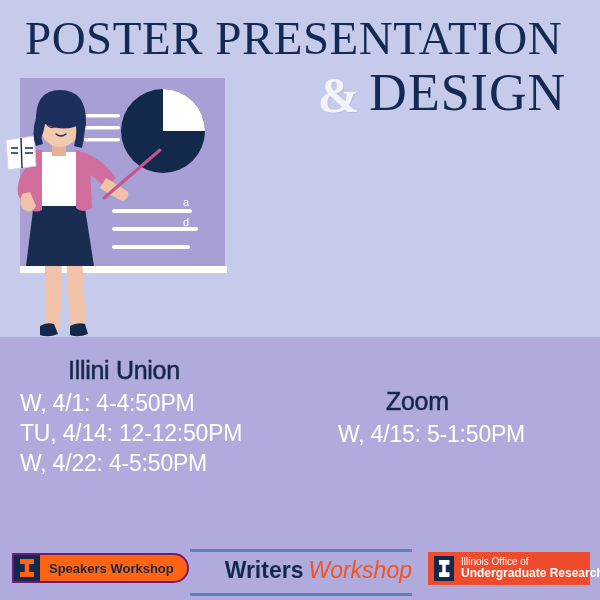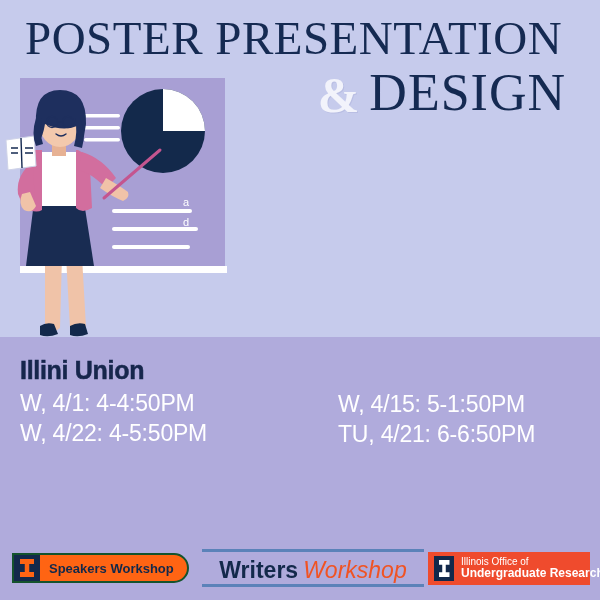--- a/index.html
+++ b/index.html
@@ -47,58 +47,58 @@
     font-family:"Liberation Sans",sans-serif;
     font-style:italic;font-size:19.5px;line-height:28px;
     color:#1d2a52;text-align:center;
   }
 
   
   .venue-left{position:absolute;left:20px;top:355px;width:310px;z-index:6;}
   .venue-right{position:absolute;left:338px;top:386px;width:255px;z-index:6;}
   .venue-name{
     font-family:"Liberation Sans",sans-serif;
-    font-weight:700;font-size:25px;line-height:30px;
-    color:#16264c;letter-spacing:-.3px;
+    font-weight:400;font-size:25px;line-height:30px;
+    color:#16264c;letter-spacing:-.3px;margin-left:48px;
     -webkit-text-stroke:.5px #16264c;
   }
   .sched{
     margin-top:3px;
     font-family:"Liberation Sans",sans-serif;
     font-weight:400;font-size:23px;line-height:30px;
     color:#ffffff;letter-spacing:-.2px;
   }
   .sched div{white-space:nowrap;}
 
   
   .footer{position:absolute;left:0;top:548px;width:600px;height:46px;z-index:7;}
 
   .lg-speakers{
     position:absolute;left:12px;top:5px;height:30px;
     display:flex;align-items:center;
     background:#ff6413;border-radius:0 16px 16px 0;
-    border:2px solid #14532d;box-sizing:border-box;
+    border:2px solid #701a75;box-sizing:border-box;
   }
   .ilogo{
     width:26px;height:26px;background:#13294b;
     display:flex;align-items:center;justify-content:center;flex:0 0 auto;
   }
   .ilogo-i{
     width:14px;height:18px;background:#ff6413;
     clip-path:polygon(0 0,100% 0,100% 28%,66% 28%,66% 72%,100% 72%,100% 100%,0 100%,0 72%,34% 72%,34% 28%,0 28%);
   }
   .lg-speakers-txt{
     font-family:"Liberation Sans",sans-serif;font-weight:700;font-size:13px;
     color:#13294b;padding:0 13px 0 9px;white-space:nowrap;
   }
 
   .lg-writers{
-    position:absolute;left:202px;top:1px;width:222px;
+    position:absolute;left:190px;top:1px;width:222px;
     border-top:3px solid #5b82b9;border-bottom:3px solid #5b82b9;
-    padding:5px 0 0;text-align:center;box-sizing:border-box;
+    padding:5px 0 9px;text-align:right;box-sizing:border-box;
   }
   .wr-1{font-family:"Liberation Sans",sans-serif;font-weight:700;font-size:23px;color:#13294b;}
   .wr-2{font-family:"Liberation Sans",sans-serif;font-style:italic;font-weight:400;font-size:23px;color:#f05323;margin-left:5px;}
 
   .lg-iour{
     position:absolute;left:428px;top:4px;width:162px;height:33px;
     background:#ef4b2d;display:flex;align-items:center;padding:4px 6px;box-sizing:border-box;
   }
   .iour-i{width:20px;height:25px;background:#13294b;display:flex;align-items:center;justify-content:center;flex:0 0 auto;}
   .iour-i-g{
@@ -183,28 +183,31 @@
     </div>
   </div>
 
 
   <div class="venue-left">
     <div class="venue-name">
       <div>Illini Union</div>
     </div>
     <div class="sched">
       <div>W, 4/1: 4-4:50PM</div>
+      <div>TU, 4/14: 12-12:50PM</div>
       <div>W, 4/22: 4-5:50PM</div>
     </div>
   </div>
 
   <div class="venue-right">
+    <div class="venue-name">
+      <div>Zoom</div>
+    </div>
     <div class="sched">
       <div>W, 4/15: 5-1:50PM</div>
-      <div>TU, 4/21: 6-6:50PM</div>
     </div>
   </div>
 
   <div class="footer">
 
     <div class="lg-speakers">
       <div class="ilogo">
         <div class="ilogo-i"></div>
       </div>
       <div class="lg-speakers-txt">Speakers Workshop</div>

